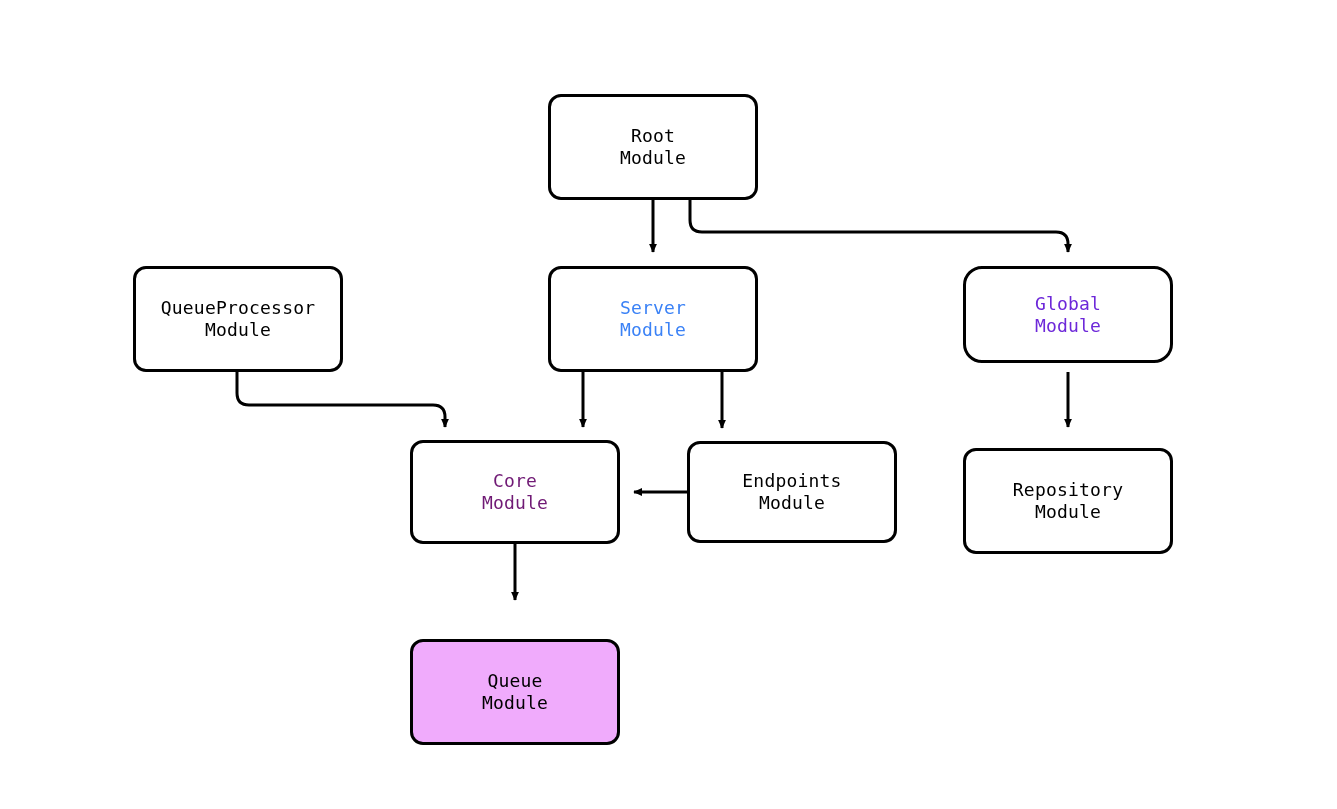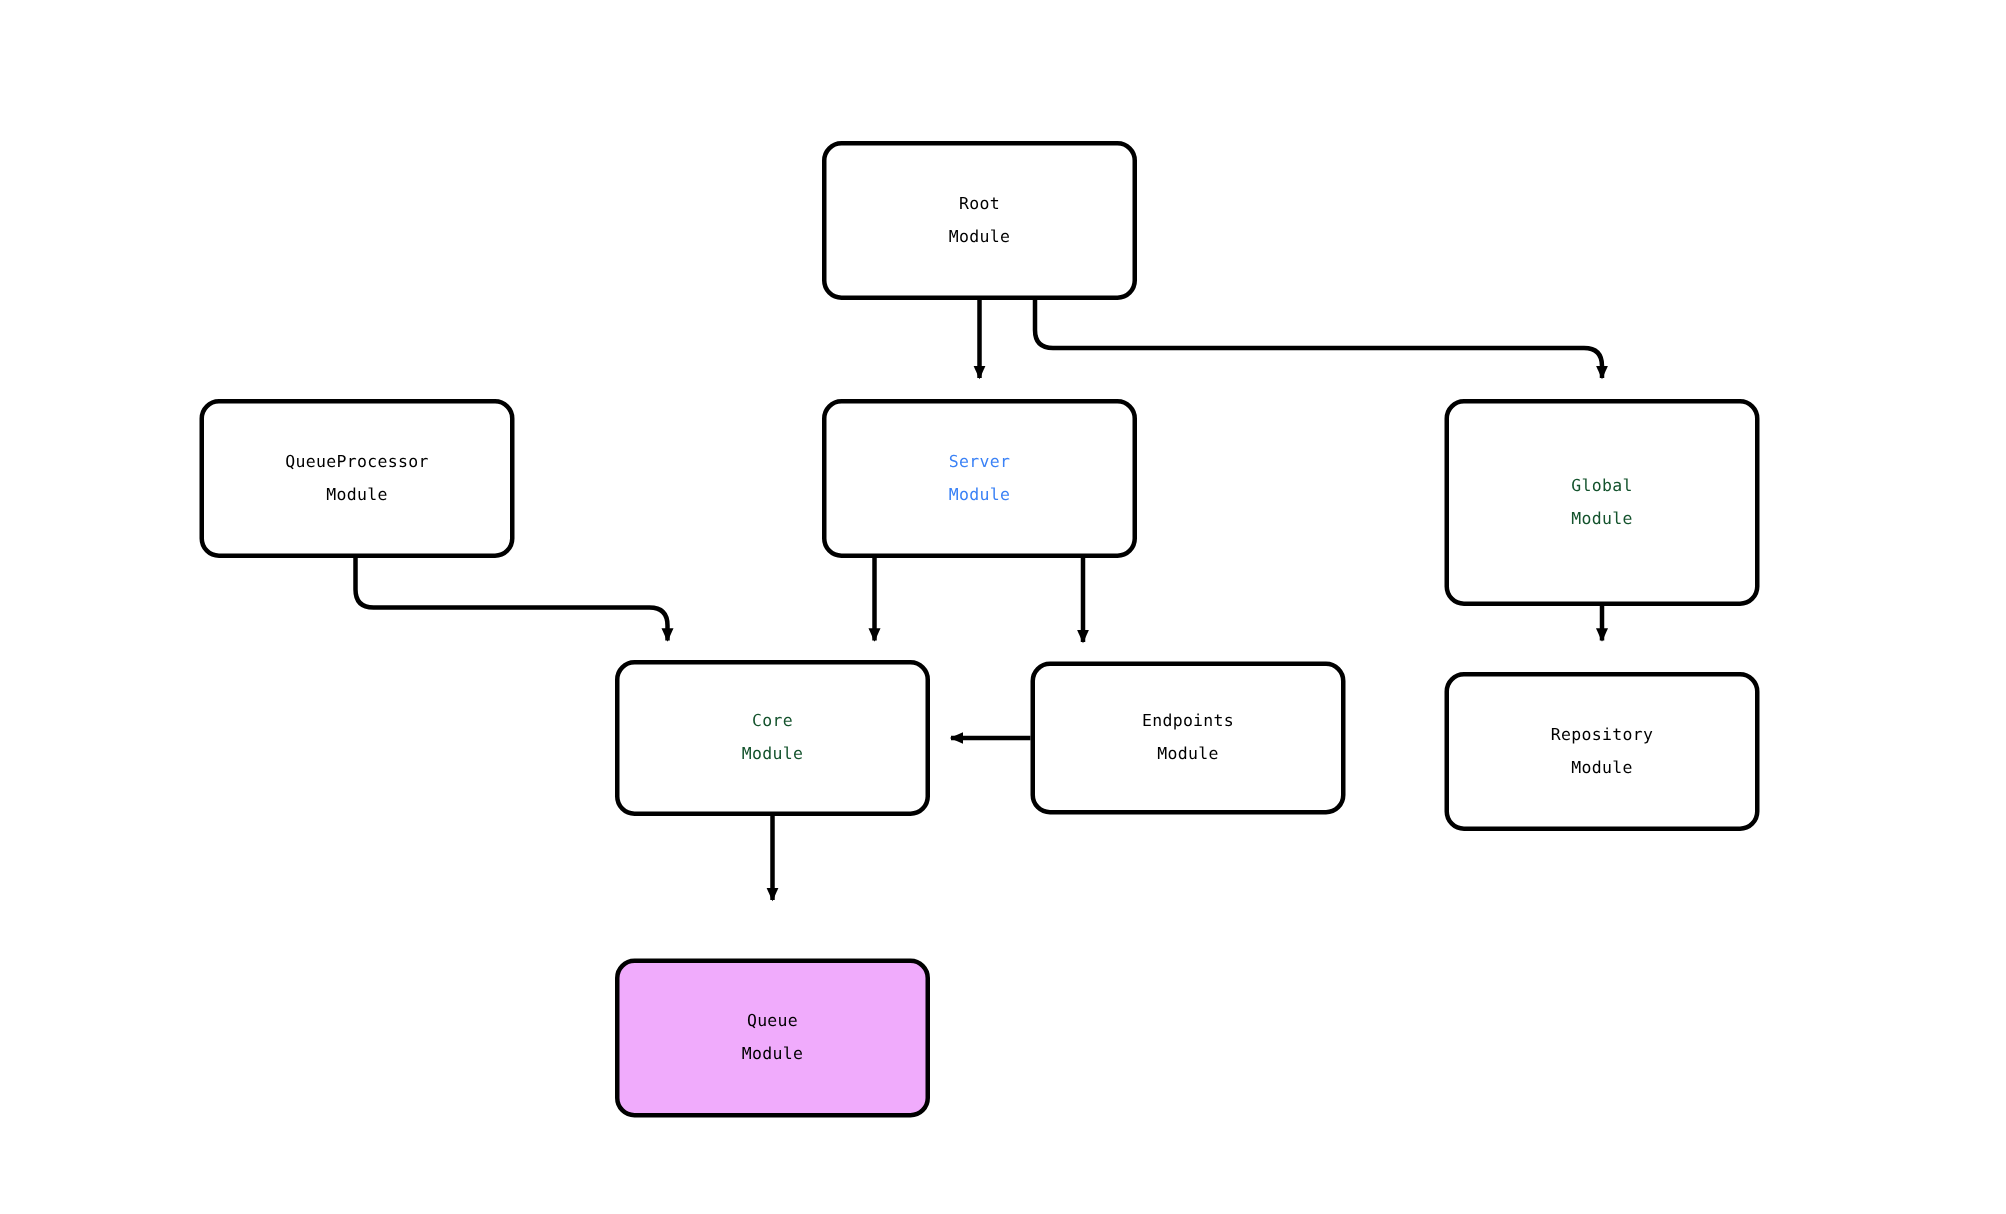--- a/index.html
+++ b/index.html
@@ -30,21 +30,21 @@
     box-sizing: border-box;
     border: 3px solid #000000;
     border-radius: 13px;
     background: #ffffff;
     display: flex;
     flex-direction: column;
     align-items: center;
     justify-content: center;
     text-align: center;
     color: #000000;
-    font-size: 11px;
+    font-size: 18px;
     line-height: 22px;
     letter-spacing: 0.2px;
     white-space: pre;
   }
   .node-line {
     display: block;
   }
 </style>
 </head>
 <body>
@@ -99,26 +99,26 @@
   <div class="node" style="left: 133px; top: 266px; width: 210px; height: 106px; background: rgb(255, 255, 255); border-color: rgb(0, 0, 0); color: #000000;">
     <span class="node-line">QueueProcessor</span>
     <span class="node-line">Module</span>
   </div>
 
   <div class="node" style="left: 548px; top: 266px; width: 210px; height: 106px; background: rgb(255, 255, 255); border-color: rgb(0, 0, 0); color: #3b82f6;">
     <span class="node-line">Server</span>
     <span class="node-line">Module</span>
   </div>
 
-  <div class="node" style="left: 963px; top: 266px; width: 210px; height: 138px; background: rgb(255, 255, 255); border-color: rgb(0, 0, 0); color: #14532d;">
+  <div class="node" style="left: 963px; top: 266px; width: 210px; height: 97px; background: rgb(255, 255, 255); border-color: rgb(0, 0, 0); color: #6d28d9; border-radius: 19px;">
     <span class="node-line">Global</span>
     <span class="node-line">Module</span>
   </div>
 
-  <div class="node" style="left: 410px; top: 440px; width: 210px; height: 104px; background: rgb(255, 255, 255); border-color: rgb(0, 0, 0); color: #14532d;">
+  <div class="node" style="left: 410px; top: 440px; width: 210px; height: 104px; background: rgb(255, 255, 255); border-color: rgb(0, 0, 0); color: #701a75;">
     <span class="node-line">Core</span>
     <span class="node-line">Module</span>
   </div>
 
   <div class="node" style="left: 687px; top: 441px; width: 210px; height: 102px; background: rgb(255, 255, 255); border-color: rgb(0, 0, 0); color: rgb(0, 0, 0);">
     <span class="node-line">Endpoints</span>
     <span class="node-line">Module</span>
   </div>
 
   <div class="node" style="left: 963px; top: 448px; width: 210px; height: 106px; background: rgb(255, 255, 255); border-color: rgb(0, 0, 0); color: rgb(0, 0, 0);">

